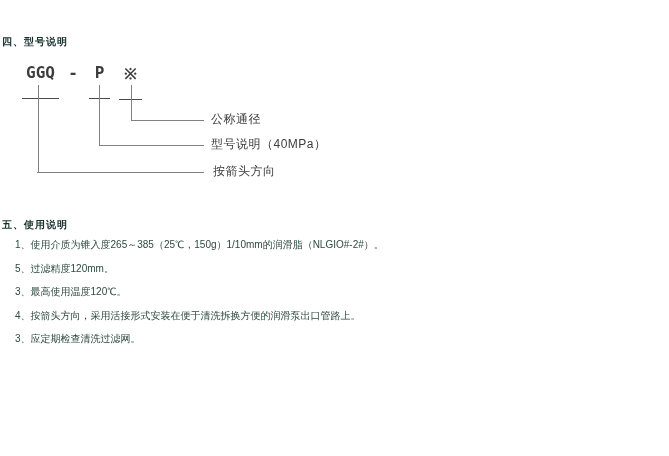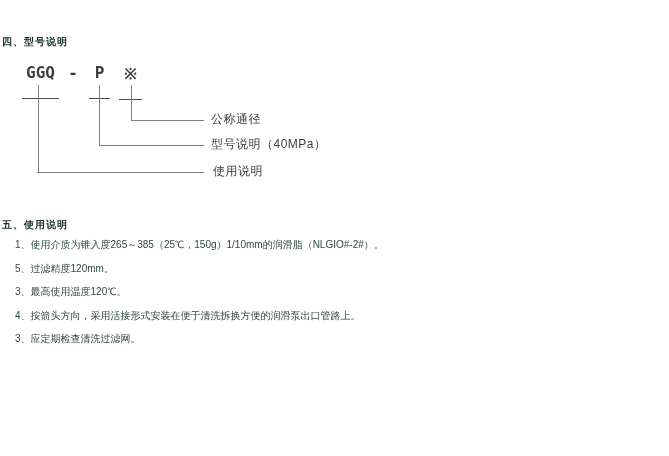--- a/index.html
+++ b/index.html
@@ -92,21 +92,21 @@
 
     <div class="vline vl-series"></div>
     <div class="vline vl-pressure"></div>
     <div class="vline vl-size"></div>
     <div class="hline hl-size"></div>
     <div class="hline hl-pressure"></div>
     <div class="hline hl-series"></div>
 
     <div class="callout callout-size">公称通径</div>
     <div class="callout callout-pressure">型号说明（40MPa）</div>
-    <div class="callout callout-series">使用说明</div>
+    <div class="callout callout-series">按箭头方向</div>
   </div>
 
   <div class="heading heading-usage">五、使用说明</div>
 
   <div class="usage-list">
     <div class="usage-item">1、使用介质为锥入度265～385（25℃，150g）1/10mm的润滑脂（NLGIO#-2#）。</div>
     <div class="usage-item">5、过滤精度120mm。</div>
     <div class="usage-item">3、最高使用温度120℃。</div>
     <div class="usage-item">4、按箭头方向，采用活接形式安装在便于清洗拆换方便的润滑泵出口管路上。</div>
     <div class="usage-item">3、应定期检查清洗过滤网。</div>

